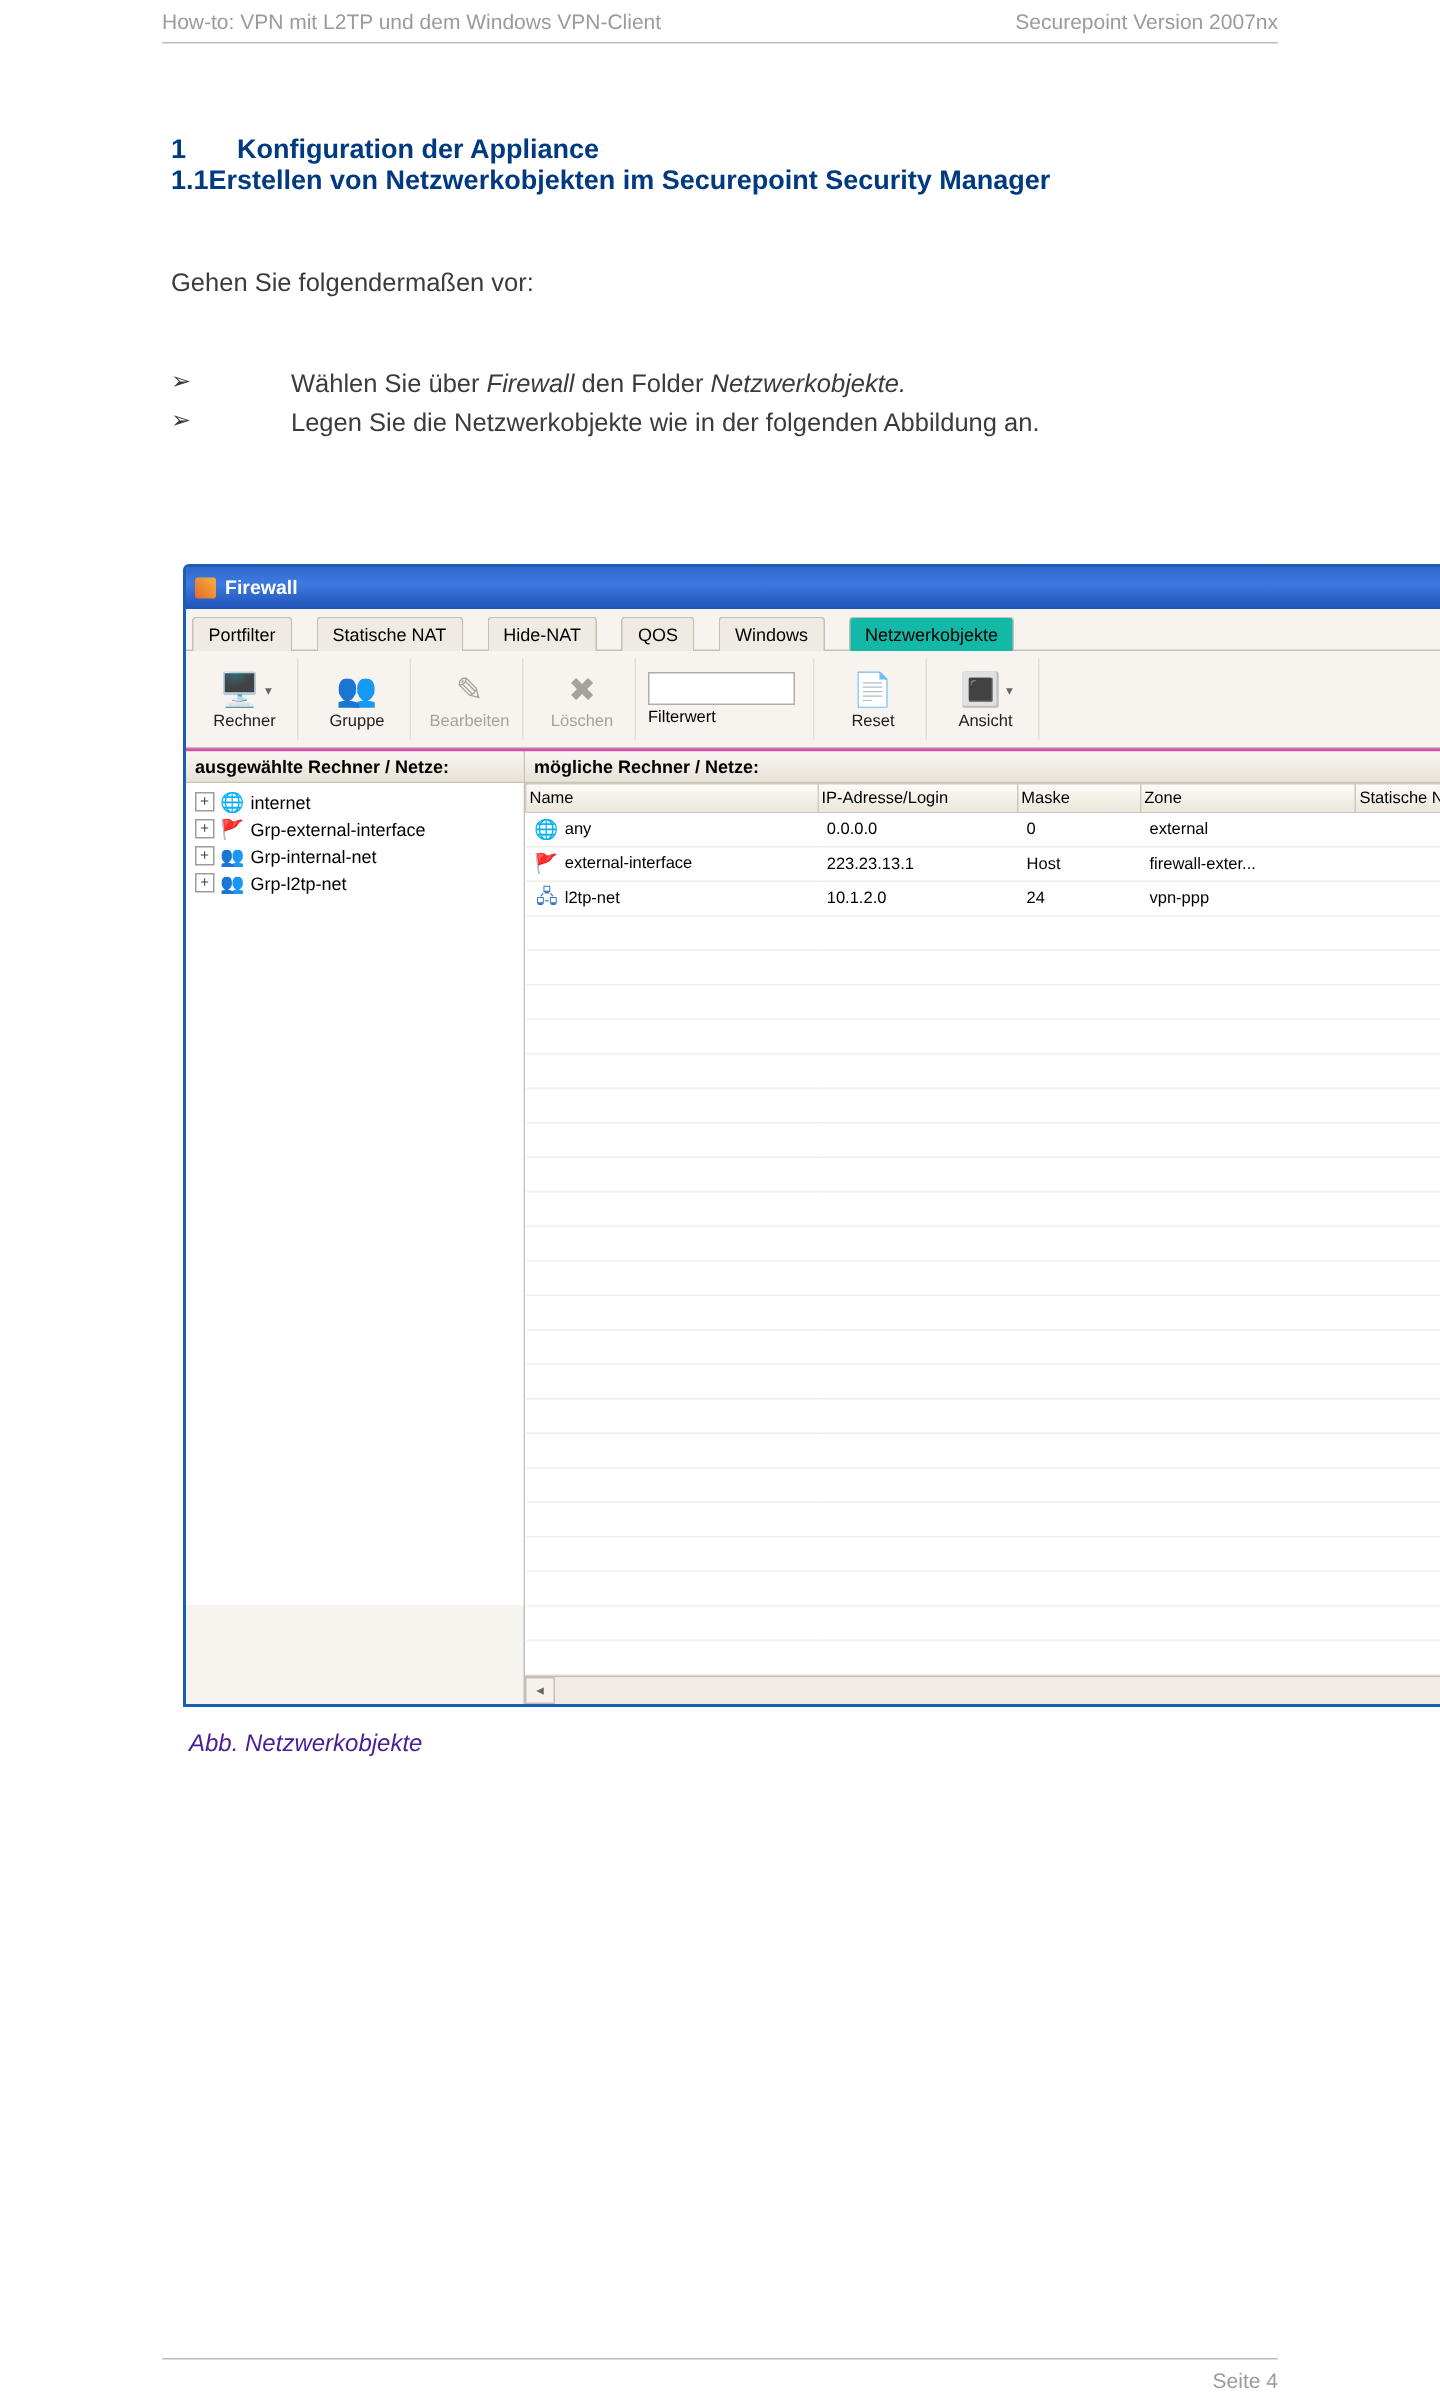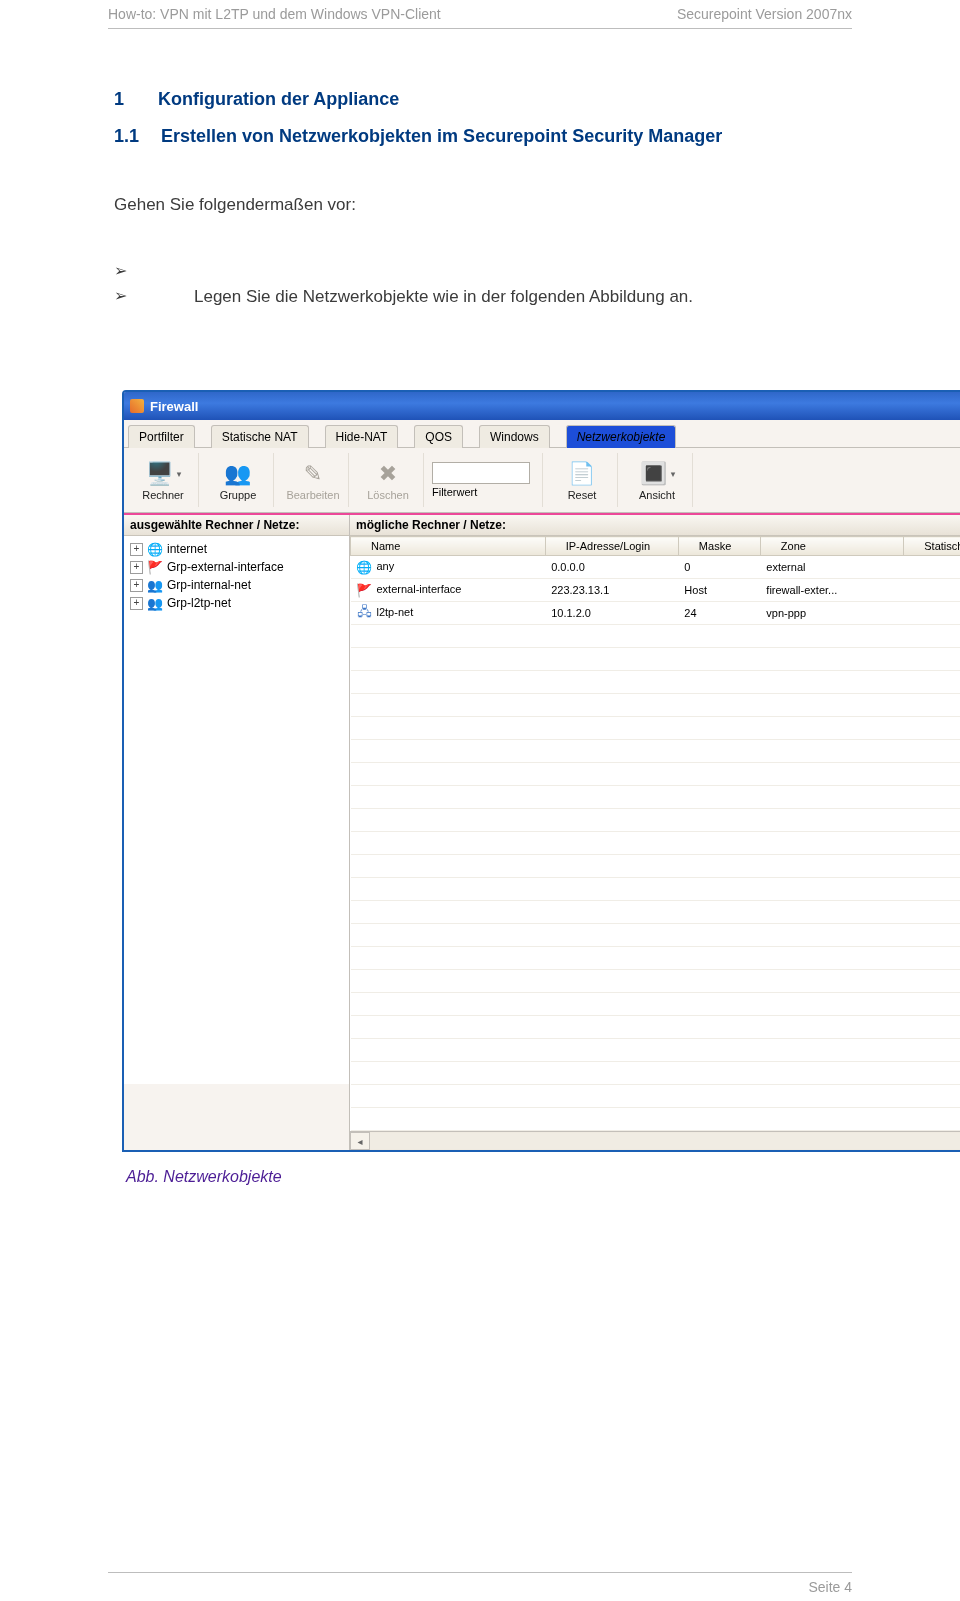--- a/index.html
+++ b/index.html
@@ -2,59 +2,59 @@
 <html><head>
 <meta charset="utf-8">
 <style>
   html,body{margin:0;padding:0;background:#fff;font-family:Arial,Helvetica,sans-serif;}
   .page{width:760px;min-height:1601px;margin:0 auto;position:relative;color:#333;}
   .hdr{display:flex;justify-content:space-between;padding:6px 8px 0 8px;color:#9b9b9b;font-size:14px;}
   .hr{border:none;border-top:1px solid #bdbdbd;margin:6px 8px 0 8px;}
   .content{padding:60px 10px 0 14px;}
   .sect-row{display:flex;gap:34px;font-size:18px;color:#003a80;font-weight:bold;}
   .sect-num{color:#003a80;}
-  .subsect-row{display:flex;gap:22px;font-size:18px;color:#003a80;font-weight:bold;margin-top:16px;}
+  .subsect-row{display:flex;font-size:18px;color:#003a80;font-weight:bold;margin-top:0;}
   .body-text{margin-top:48px;color:#3b3b3b;font-size:17px;}
   .bullets{margin-top:44px;}
   .bullet-row{display:flex;gap:64px;color:#3b3b3b;font-size:17px;line-height:1.55;}
   .bullet-sym{font-size:16px;width:16px;}
   .ital{font-style:italic;}
   .caption{color:#4c1d95;font-style:italic;font-size:16px;margin:16px 0 0 12px;}
   .footer{position:absolute;bottom:6px;left:8px;right:8px;}
   .footer .hr{margin:0;}
   .footer-txt{text-align:right;color:#9b9b9b;font-size:14px;padding-top:6px;}
 
   
   .app{margin:80px 0 0 8px;width:934px;border:2px solid #1a5fb4;background:#efebe7;font-family:Tahoma,Arial,sans-serif;font-size:12px;color:#000;border-radius:4px 4px 0 0;box-shadow:0 0 0 1px #7aa0d6 inset;}
   .titlebar{height:28px;background:linear-gradient(to bottom,#2f67c9 0%,#3d7ae0 40%,#1f52b7 100%);display:flex;align-items:center;justify-content:space-between;padding:0 4px 0 6px;border-radius:2px 2px 0 0;}
   .titlebar .ttl{display:flex;align-items:center;gap:6px;color:#fff;font-weight:bold;font-size:13px;}
   .winbtns{display:flex;gap:2px;}
   .winbtn{width:22px;height:20px;border:1px solid #95b6e6;background:linear-gradient(#dfe9f7,#a5c0e8);border-radius:3px;display:flex;align-items:center;justify-content:center;color:#2c4e92;font-size:12px;font-weight:bold;}
   .winbtn.close{background:linear-gradient(#f7a07a,#e1542f);color:#fff;border-color:#d87253;}
   .tabs{display:flex;align-items:flex-end;background:#f7f3ef;padding:4px 4px 0 4px;border-bottom:1px solid #c3bfb9;gap:17px;}
   .tab{padding:4px 10px;border:1px solid #c3bfb9;border-bottom:none;background:#efebe2;margin-right:-1px;border-radius:3px 3px 0 0;position:relative;top:1px;}
-  .tab.active{background:#1d4ed8;z-index:2;font-style:italic;}
+  .tab.active{background:#14b8a6;z-index:2;}
   .toolbar{display:flex;align-items:center;background:#f7f3ef;border-bottom:1px solid #c3bfb9;padding:2px 4px;height:60px;gap:4px;}
   .tool{display:flex;flex-direction:column;align-items:center;justify-content:center;width:70px;height:54px;border-right:1px solid #e3ded6;font-size:11px;color:#222;}
   .tool .ic{width:30px;height:30px;display:flex;align-items:center;justify-content:center;font-size:22px;}
   .tool.disabled{color:#a7a29a;}
   .tool .drop{font-size:9px;color:#666;margin-left:2px;}
   .tool-row{display:flex;align-items:center;}
   .filterbox{width:96px;height:20px;border:1px solid #b2aea6;background:#fff;margin-bottom:2px;}
   .toolbar .flt{display:flex;flex-direction:column;align-items:flex-start;justify-content:center;width:110px;height:54px;font-size:11px;padding-left:4px;border-right:1px solid #e3ded6;}
   .body{display:flex;background:#0ea5e9;border-top:2px solid #ec4899;}
   .left{width:225px;background:#f7f3ef;border-right:1px solid #c3bfb9;}
   .pane-title{background:linear-gradient(#f9f7f2,#e8e2d7);border-bottom:1px solid #c9c4ba;padding:3px 6px;font-weight:bold;font-size:12px;}
   .tree{padding:4px 2px;background:#fff;min-height:540px;}
   .tree-row{display:flex;align-items:center;height:18px;gap:4px;padding-left:4px;}
   .expander{width:11px;height:11px;border:1px solid #9c9c9c;display:flex;align-items:center;justify-content:center;font-size:10px;line-height:1;color:#444;background:#fff;}
   .ticon{width:16px;height:16px;display:flex;align-items:center;justify-content:center;font-size:13px;}
   .right{flex:1;background:#fff;}
   .tbl{width:100%;border-collapse:collapse;table-layout:fixed;}
-  .tbl th{background:linear-gradient(#fdfcf9,#ece7da);border:1px solid #cfcabd;font-weight:normal;font-size:11px;text-align:left;padding:3px 20px;}
+  .tbl th{background:linear-gradient(#fdfcf9,#ece7da);border:1px solid #cfcabd;font-weight:normal;font-size:11px;text-align:left;padding:3px 2px;}
   .tbl td{border-bottom:1px solid #f0ede6;font-size:11px;padding:2px 6px;height:18px;}
   .cell-ic{display:inline-flex;width:16px;height:16px;align-items:center;justify-content:center;margin-right:4px;font-size:13px;vertical-align:middle;}
   .scrollbar{height:18px;background:#efeae0;border-top:1px solid #c3bfb9;display:flex;align-items:center;}
   .sb-btn{width:18px;height:16px;border:1px solid #c3bfb9;background:#f6f2ea;display:flex;align-items:center;justify-content:center;font-size:10px;color:#666;}
   .sb-track{flex:1;height:16px;background:#f0ece3;}
   
   
   .ic-pc{color:#3a74c5;}
   .ic-group{color:#b57a33;}
   .ic-edit{color:#a7a29a;}
@@ -84,20 +84,23 @@
     <div class="subsect-row">
       <span>1.1</span>
       <span>Erstellen von Netzwerkobjekten im Securepoint Security Manager</span>
     </div>
 
     <div class="body-text">Gehen Sie folgendermaßen vor:</div>
 
     <div class="bullets">
       <div class="bullet-row">
         <span class="bullet-sym">➢</span>
+        <span>
+          <span>Wählen Sie über </span><span class="ital">Firewall</span><span> den Folder </span><span class="ital">Netzwerkobjekte.</span>
+        </span>
       </div>
       <div class="bullet-row">
         <span class="bullet-sym">➢</span>
         <span>Legen Sie die Netzwerkobjekte wie in der folgenden Abbildung an.</span>
       </div>
     </div>
 
     <div class="app">
       <div class="titlebar">
         <div class="ttl">

